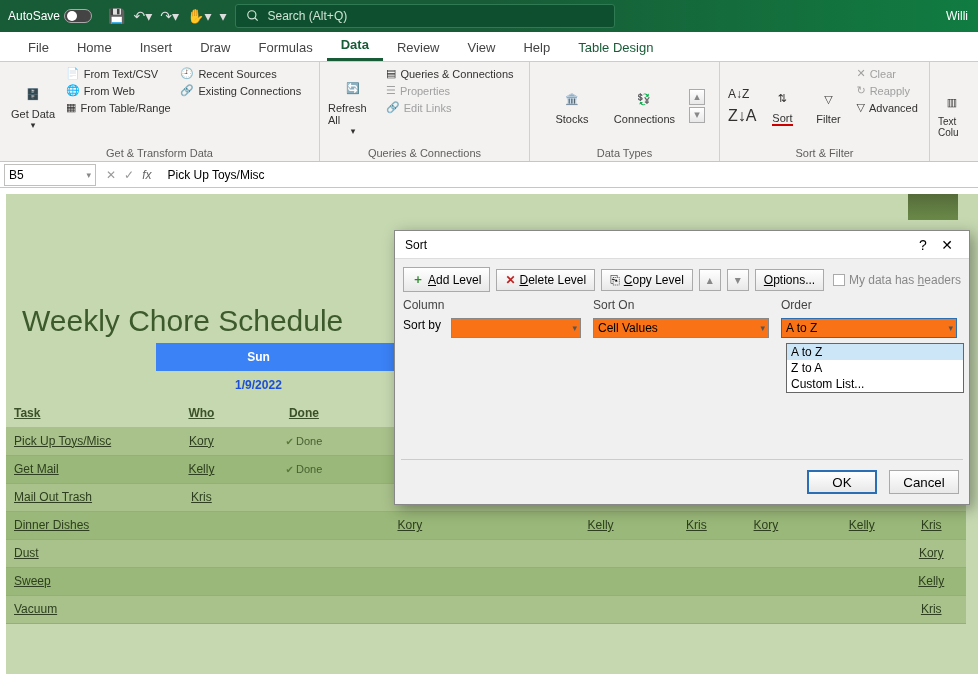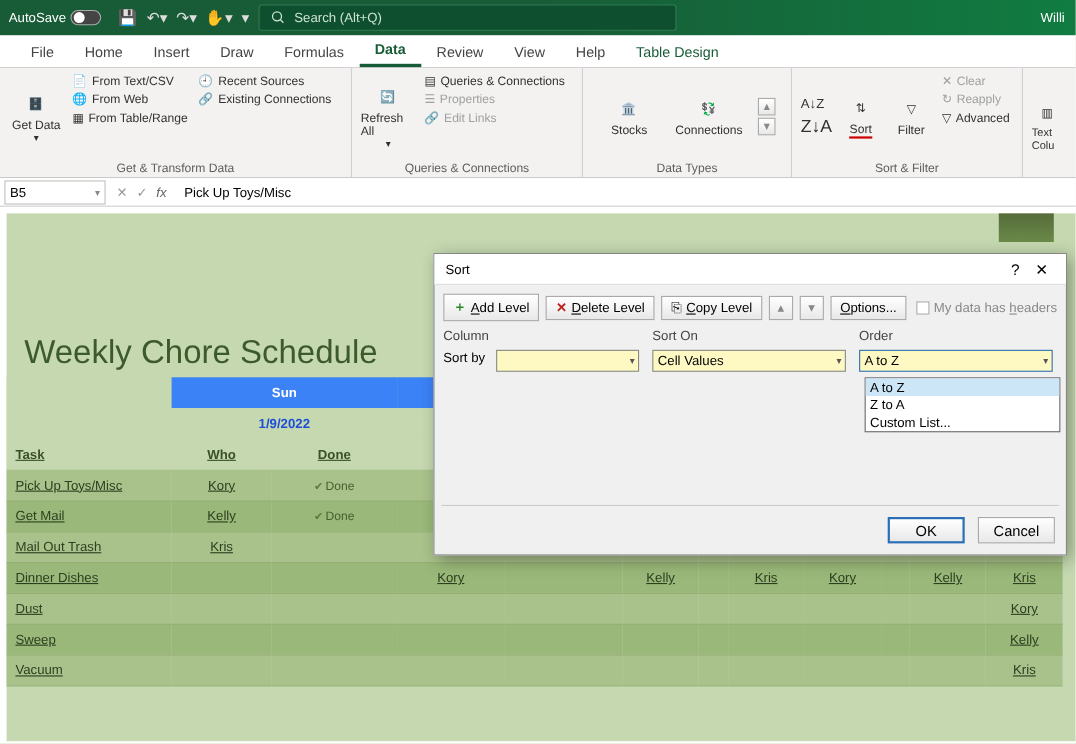--- a/index.html
+++ b/index.html
@@ -73,21 +73,21 @@
   .dbtn .g{color:#2a8a2a;font-weight:bold;}
   .dbtn .r{color:#c02020;font-weight:bold;}
   .sqbtn{border:1px solid #aaa;background:linear-gradient(#fff,#e8e8e8);width:22px;height:22px;display:flex;align-items:center;justify-content:center;color:#888;}
   .chk{display:flex;align-items:center;gap:4px;color:#888;margin-left:auto;}
   .chkbox{width:12px;height:12px;border:1px solid #aaa;background:#fff;}
   .dlg-headers{display:flex;padding:2px 8px;color:#444;}
   .dlg-headers div:nth-child(1){width:190px;}
   .dlg-headers div:nth-child(2){width:188px;}
   .dlg-row{display:flex;padding:4px 8px 2px 8px;align-items:center;}
   .seg{display:flex;align-items:flex-start;gap:4px;}
-  .seg select,.seg .combo{border:1px solid #888;background:#fef9c3;height:20px;font-size:12px;}
+  .seg select,.seg .combo{border:1px solid #888;background:#f97316;height:20px;font-size:12px;}
   .combo{display:flex;align-items:center;padding:0 4px;position:relative;}
   .combo::after{content:"▾";position:absolute;right:3px;font-size:9px;color:#555;}
   .dlg-body{height:120px;border-bottom:1px solid #ccc;margin:0 6px;}
   .dlg-foot{display:flex;justify-content:flex-end;gap:12px;padding:10px;}
   .ok{border:2px solid #2a6fb5;background:linear-gradient(#fff,#e8e8e8);width:70px;height:24px;}
   .cancel{border:1px solid #aaa;background:linear-gradient(#fff,#e8e8e8);width:70px;height:24px;}
 
   .dropdown{position:absolute;left:786px;top:343px;width:178px;border:1px solid #666;background:#fff;font-size:12px;}
   .dropdown div{padding:1px 4px;}
   .dropdown div.sel{background:#cde6f7;}

